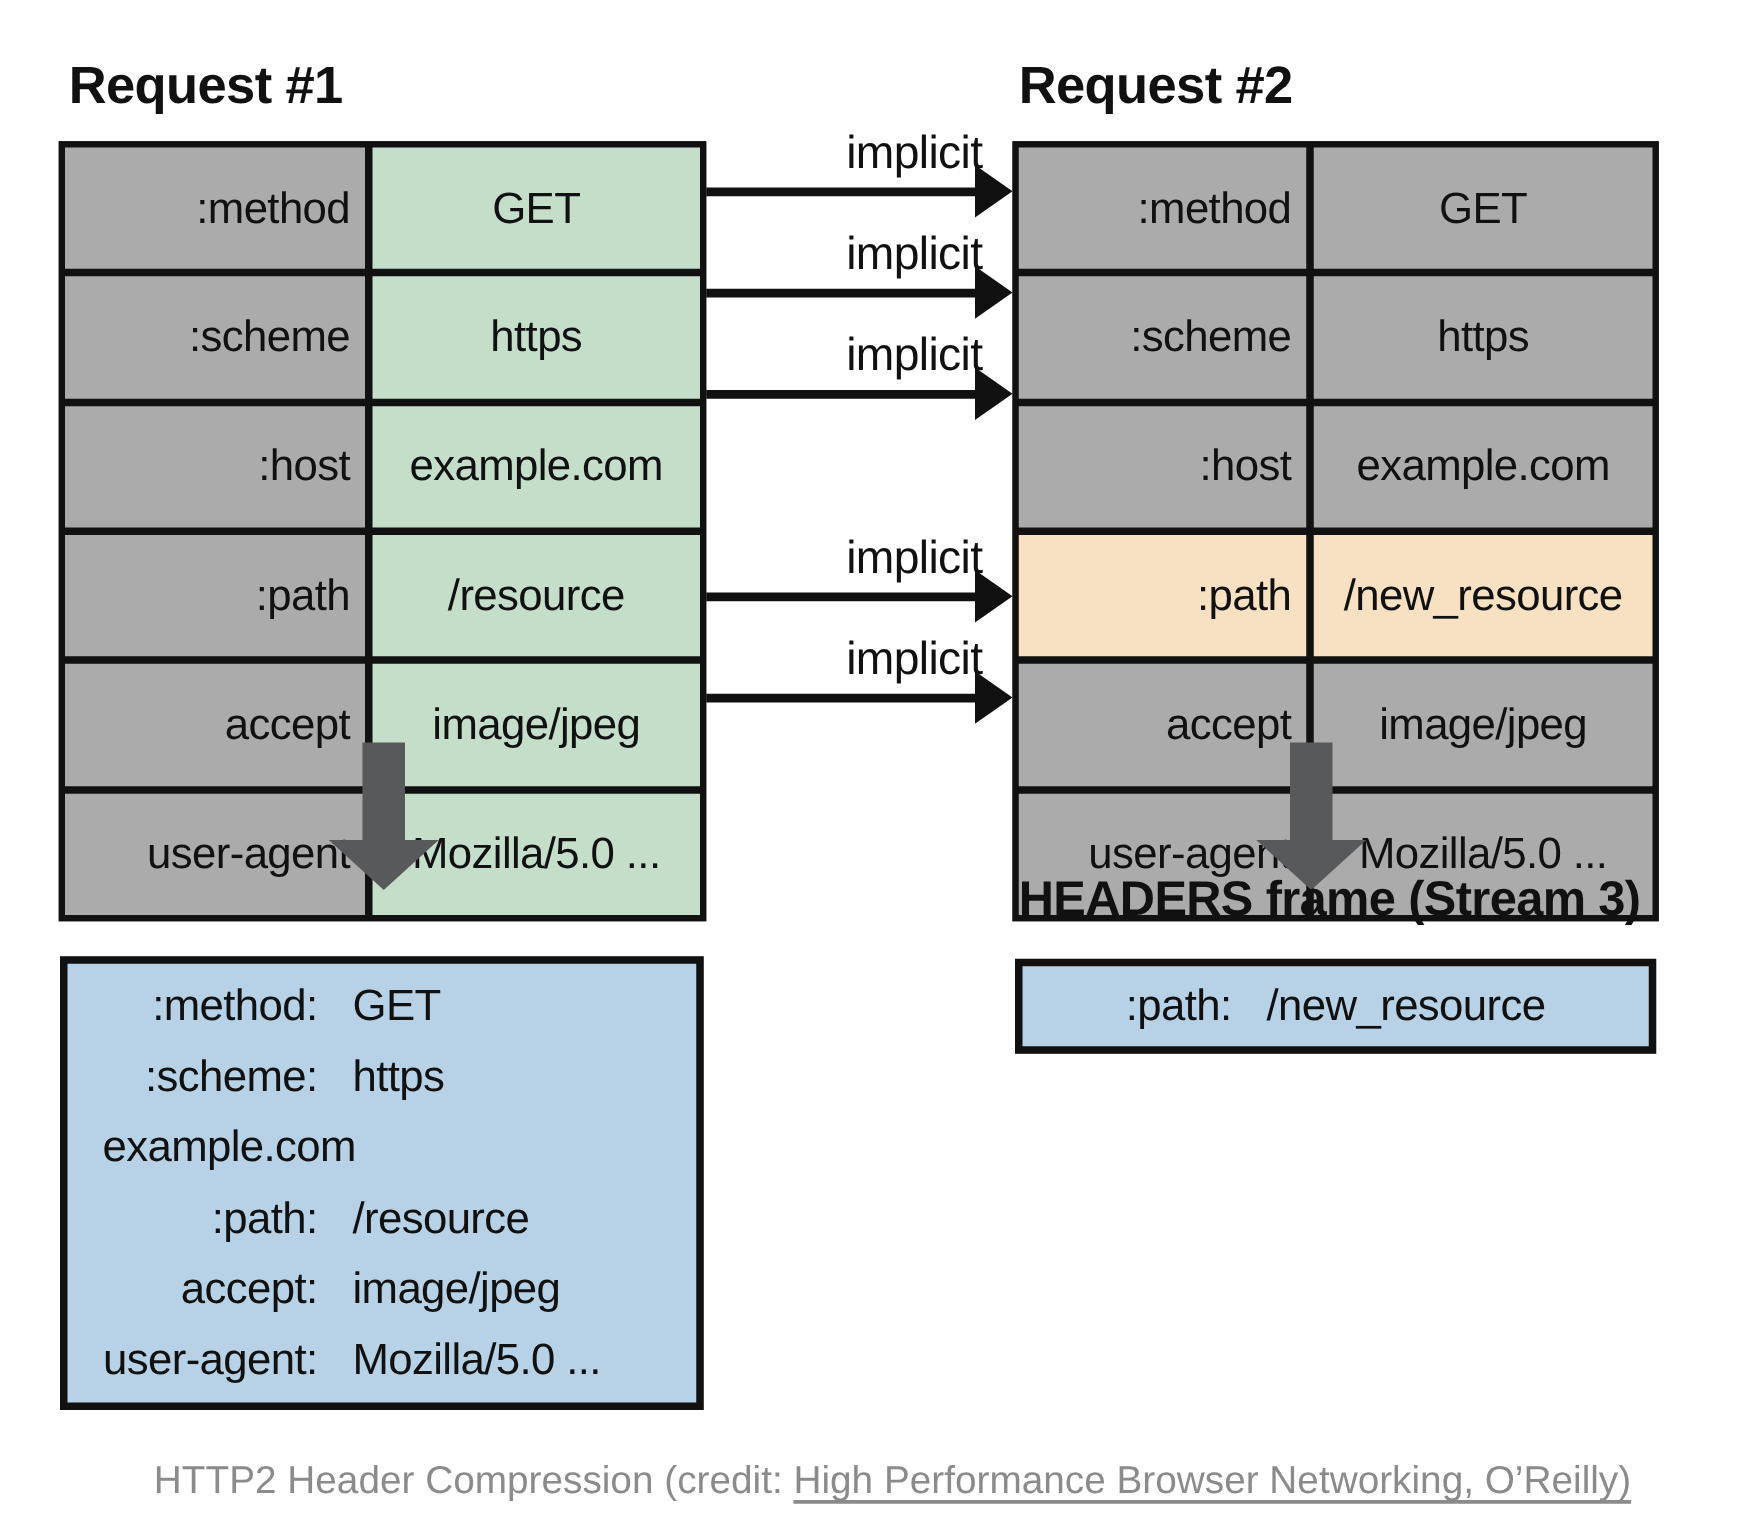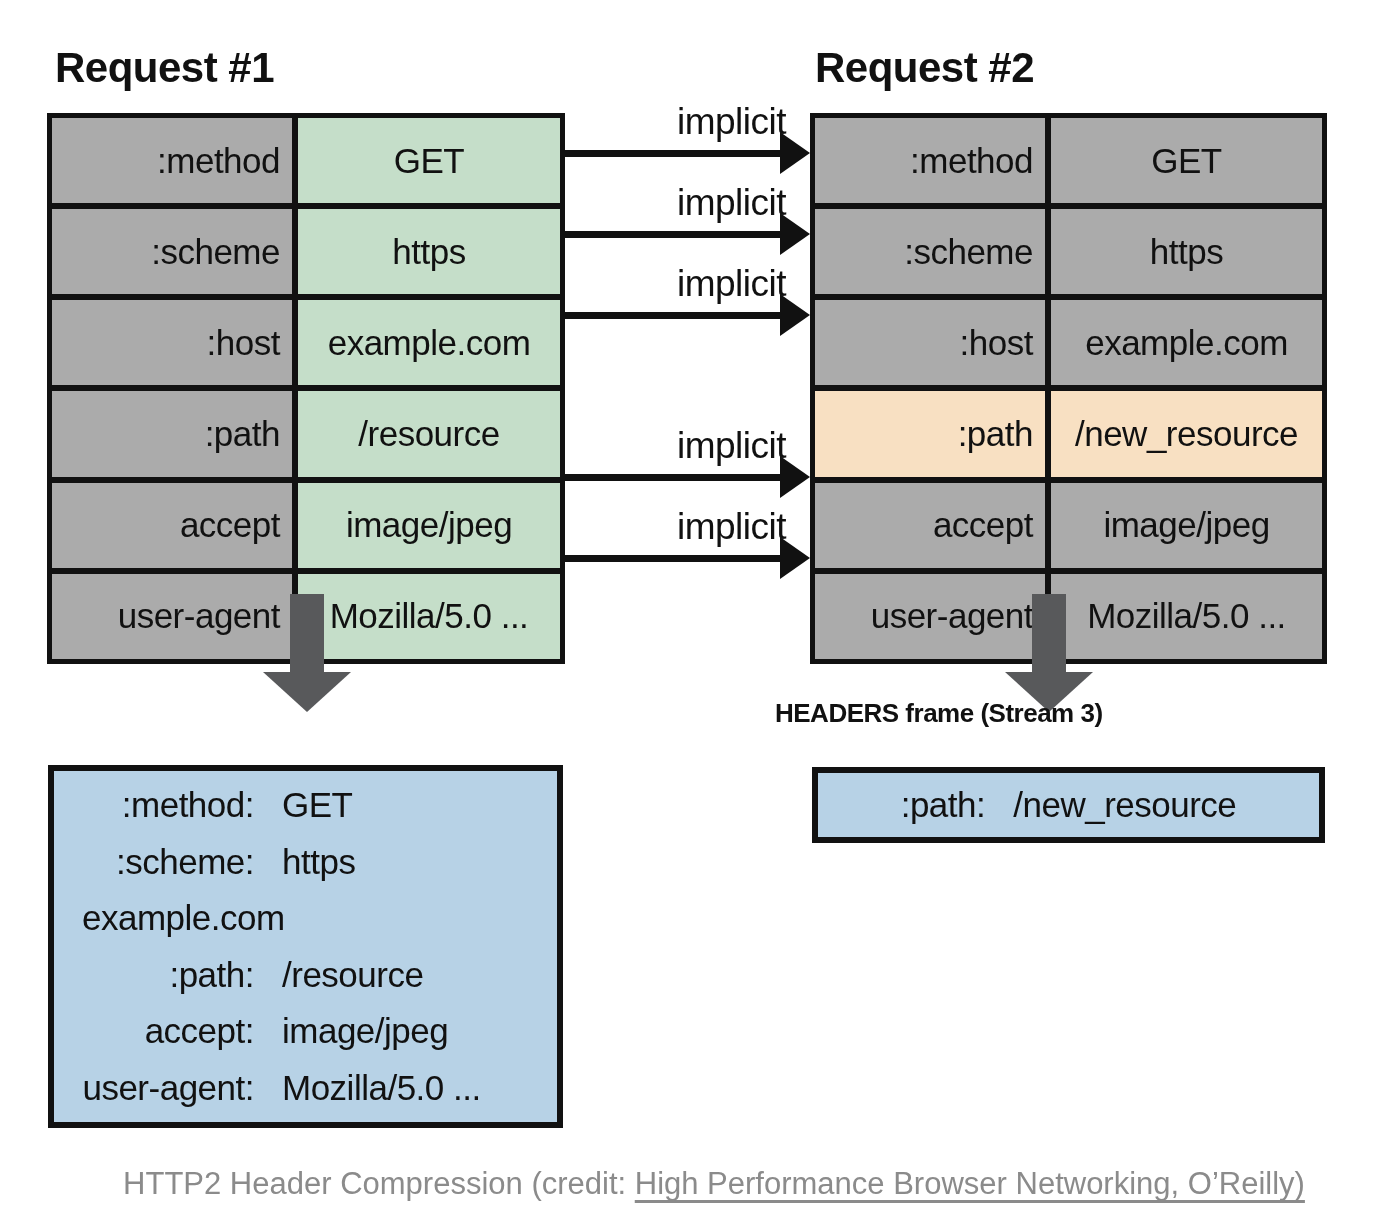--- a/index.html
+++ b/index.html
@@ -4,24 +4,24 @@
 <style>
   html,body{margin:0;padding:0;background:#ffffff;}
   .stage{
     position:relative;width:1392px;height:1226px;background:#ffffff;overflow:hidden;
     font-family:"Liberation Sans",sans-serif;color:#111;
   }
   .title{position:absolute;font-size:42px;font-weight:600;letter-spacing:-0.5px;white-space:nowrap;}
   .t-req1{left:55px;top:44px;}
   .t-req2{left:815px;top:44px;}
   .t-s1{left:55px;top:698px;font-size:38px;z-index:3;}
-  .t-s3{left:775px;top:698px;font-size:26px;z-index:3;}
+  .t-s3{left:815px;top:698px;font-size:39px;z-index:3;}
 
   .htable{
-    position:absolute;top:113px;height:551px;box-sizing:border-box;
+    position:absolute;top:113px;height:624px;box-sizing:border-box;
     background:#111;border:5px solid #111;
     display:grid;grid-auto-rows:1fr;gap:6px;text-align:right;
   }
   .req1{left:47px;width:518px;grid-template-columns:240px 1fr;}
   .req2{left:810px;width:517px;grid-template-columns:230px 1fr;}
   .cell{
     display:flex;align-items:center;font-size:35px;letter-spacing:-0.5px;
     white-space:nowrap;overflow:hidden;
   }
   .cell.key{justify-content:flex-end;padding-right:12px;}

